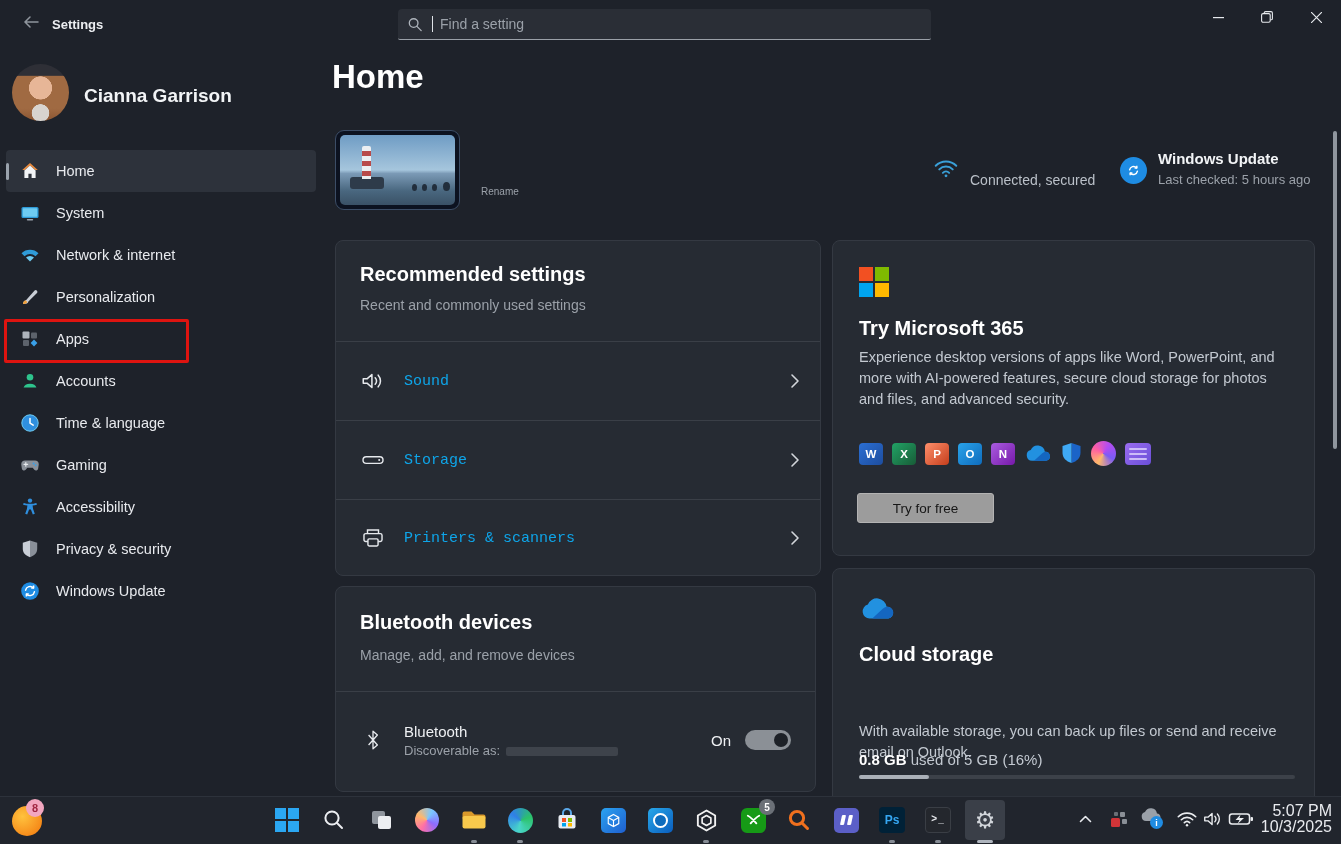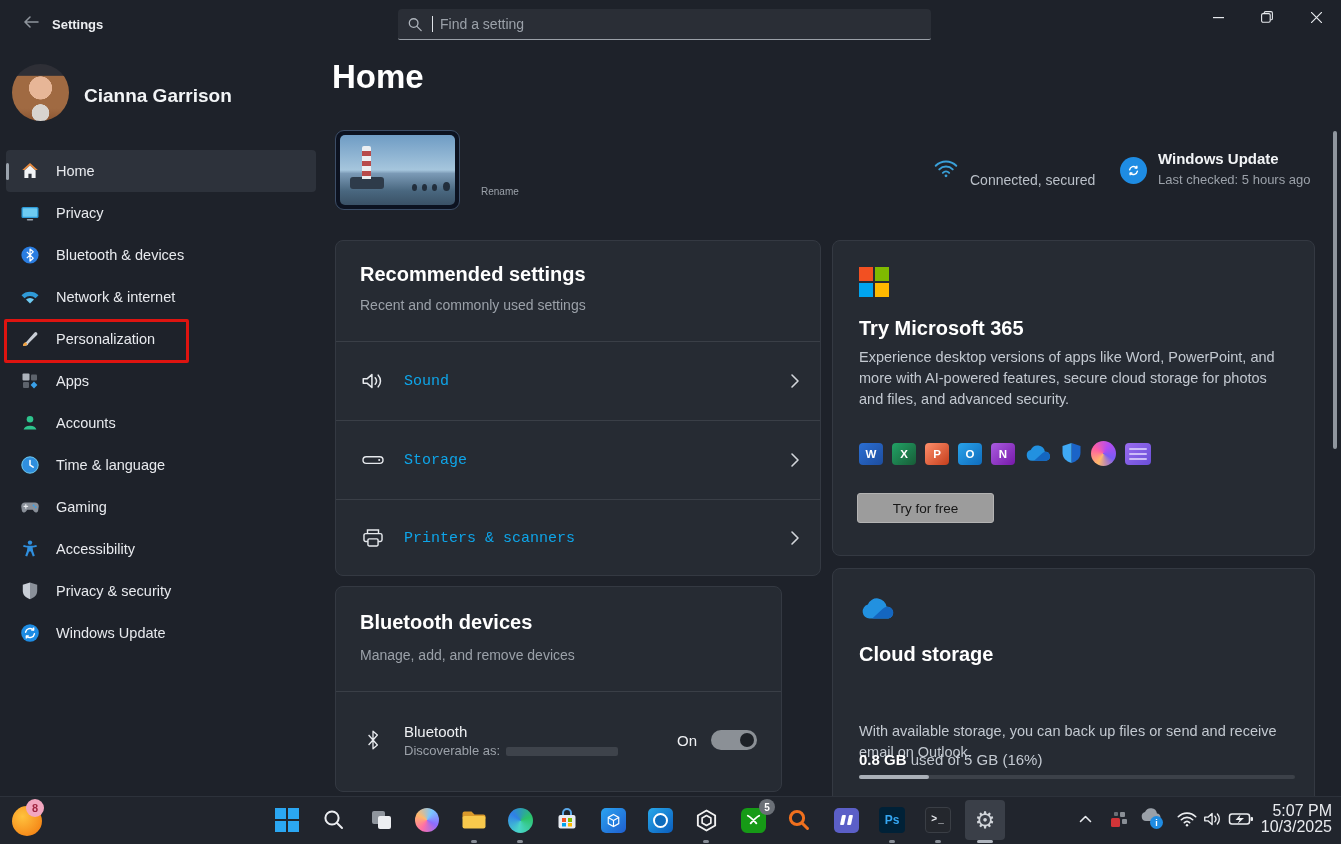--- a/index.html
+++ b/index.html
@@ -128,28 +128,21 @@
           <path fill="#f2f4f6" d="M4.4 9.4 10 4.6l5.6 4.8V17h-4v-4.2H8.4V17h-4z"></path>
         </svg>
       <span>Home</span>
     </div>
     <div class="navitem">
       <svg class="i20" viewBox="0 0 20 20">
           <rect x="1.5" y="4" width="17" height="11" rx="1.6" fill="#2f9bd8"></rect>
           <rect x="2.8" y="5.3" width="14.4" height="8.4" rx="0.8" fill="#6ecbf2"></rect>
           <rect x="6.8" y="16" width="6.4" height="1.6" rx="0.8" fill="#9ca3ad"></rect>
         </svg>
-      <span>Privacy</span>
-    </div>
-    <div class="navitem">
-      <svg class="i20" viewBox="0 0 20 20">
-          <circle cx="10" cy="10" r="8.6" fill="#2a7de1"></circle>
-          <path d="M6.8 6.8l6.4 6.4L10 16V4l3.2 2.8-6.4 6.4" fill="none" stroke="#fff" stroke-width="1.2" stroke-linejoin="round"></path>
-        </svg>
-      <span>Bluetooth &amp; devices</span>
+      <span>System</span>
     </div>
     <div class="navitem">
       <svg class="i20" viewBox="0 0 20 20">
           <path d="M1.5 8.2a12.4 12.4 0 0 1 17 0l-3 3a8.1 8.1 0 0 0-11 0z" fill="#2f9bd8"></path>
           <path d="M6 12.6a5.7 5.7 0 0 1 8 0L10 16.4z" fill="#6ecbf2"></path>
         </svg>
       <span>Network &amp; internet</span>
     </div>
     <div class="navitem">
       <svg class="i20" viewBox="0 0 20 20">
@@ -323,21 +316,21 @@
       <div style="width:25px;height:25px;border-radius:50%;background:conic-gradient(from 210deg,#ffb86b,#ff5fa2,#b44cf0,#7a5cf5,#ffb86b);"></div>
       <div style="width:26px;height:22px;border-radius:4px;background:linear-gradient(135deg,#9a6cf0,#6a4fd8);position:relative;overflow:hidden;">
         <div style="position:absolute;left:4px;top:5px;width:18px;height:2.4px;background:#cdbcf8;border-radius:1px;"></div>
         <div style="position:absolute;left:4px;top:10px;width:18px;height:2.4px;background:#cdbcf8;border-radius:1px;"></div>
         <div style="position:absolute;left:4px;top:15px;width:18px;height:2.4px;background:#cdbcf8;border-radius:1px;"></div>
       </div>
     </div>
     <div class="try-btn">Try for free</div>
   </div>
 
-  <div class="card" style="left:335px;top:586px;width:447px;height:206px;">
+  <div class="card" style="left:335px;top:586px;width:481px;height:206px;">
     <div class="cardtitle" style="top:24px;">Bluetooth devices</div>
     <div class="cardsub" style="top:60px;">Manage, add, and remove devices</div>
     <div class="divider" style="top:104px;"></div>
     <div class="srow" style="top:105px;height:96px;">
       <svg class="ric" height="22" viewBox="0 0 12 20">
           <path d="M2 5.5l8 9L6 18V2l4 3.5-8 9" fill="none" stroke="#e6e9ed" stroke-width="1.2" stroke-linejoin="round"></path>
         </svg>
       <div style="margin-left:18px;">
         <div style="font-size:15px;color:#eef0f3;">Bluetooth</div>
         <div style="font-size:13px;color:#9ba1a9;margin-top:3px;"><span>Discoverable as:</span><span class="redact"></span></div>

